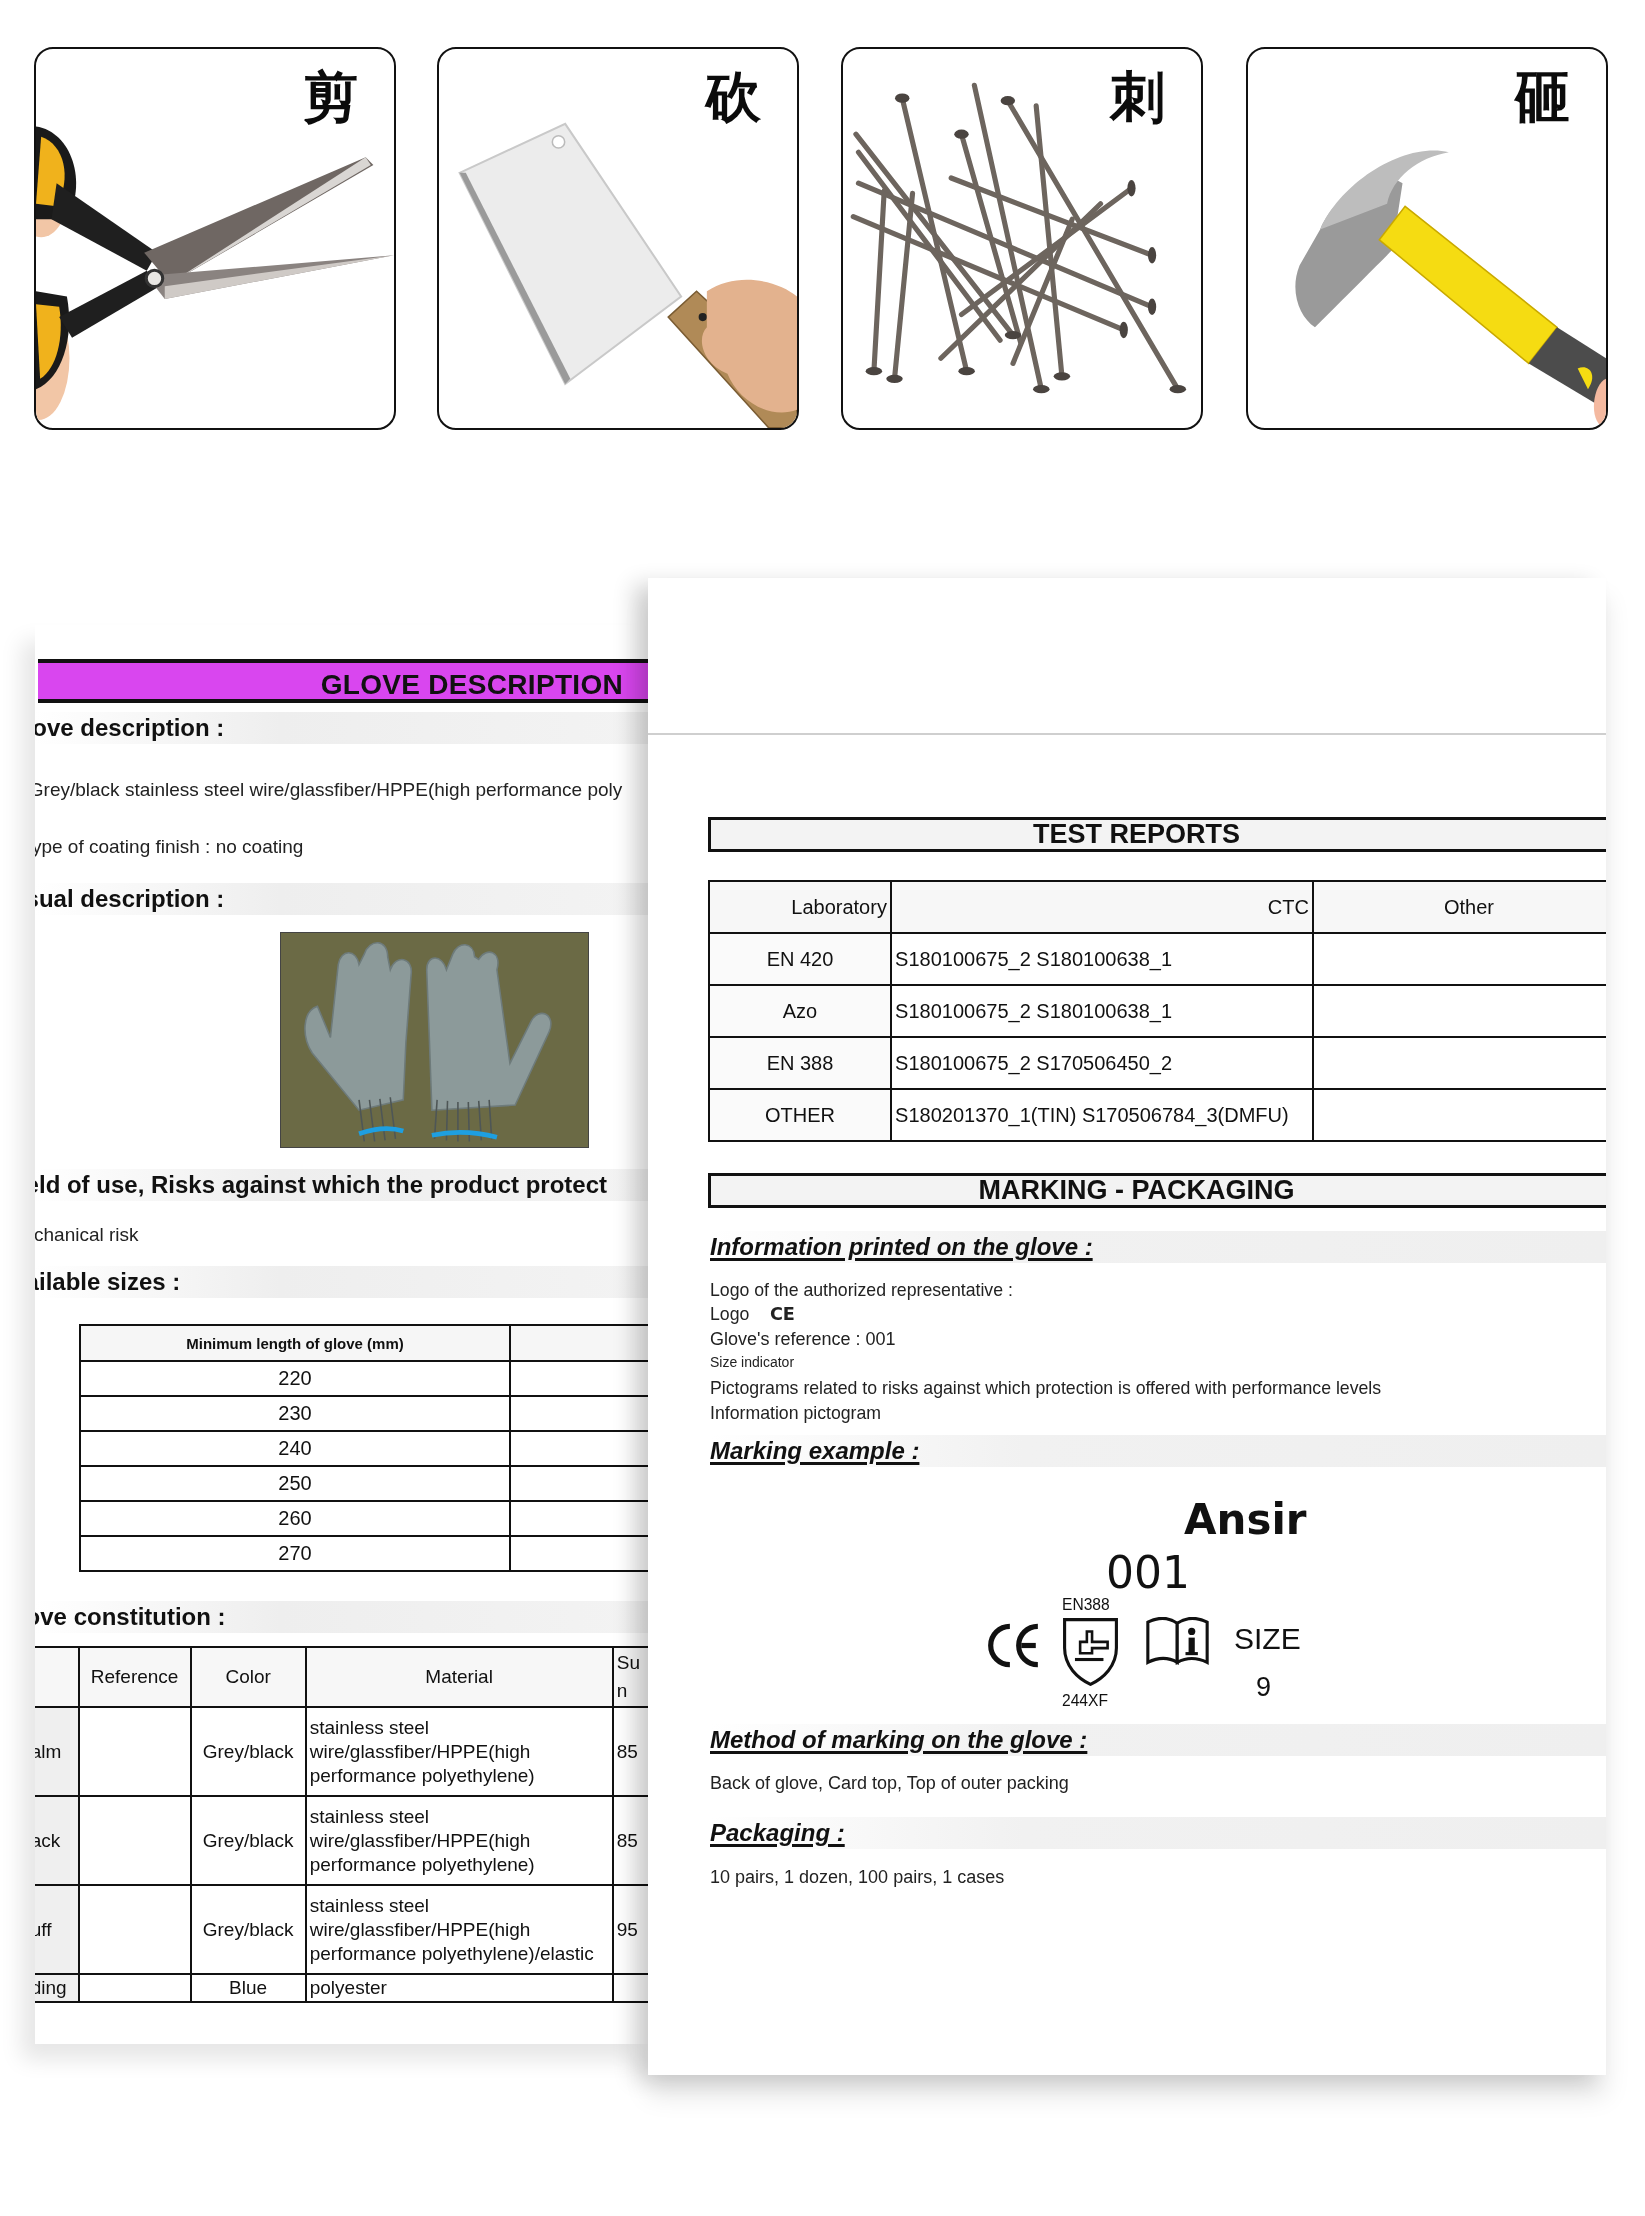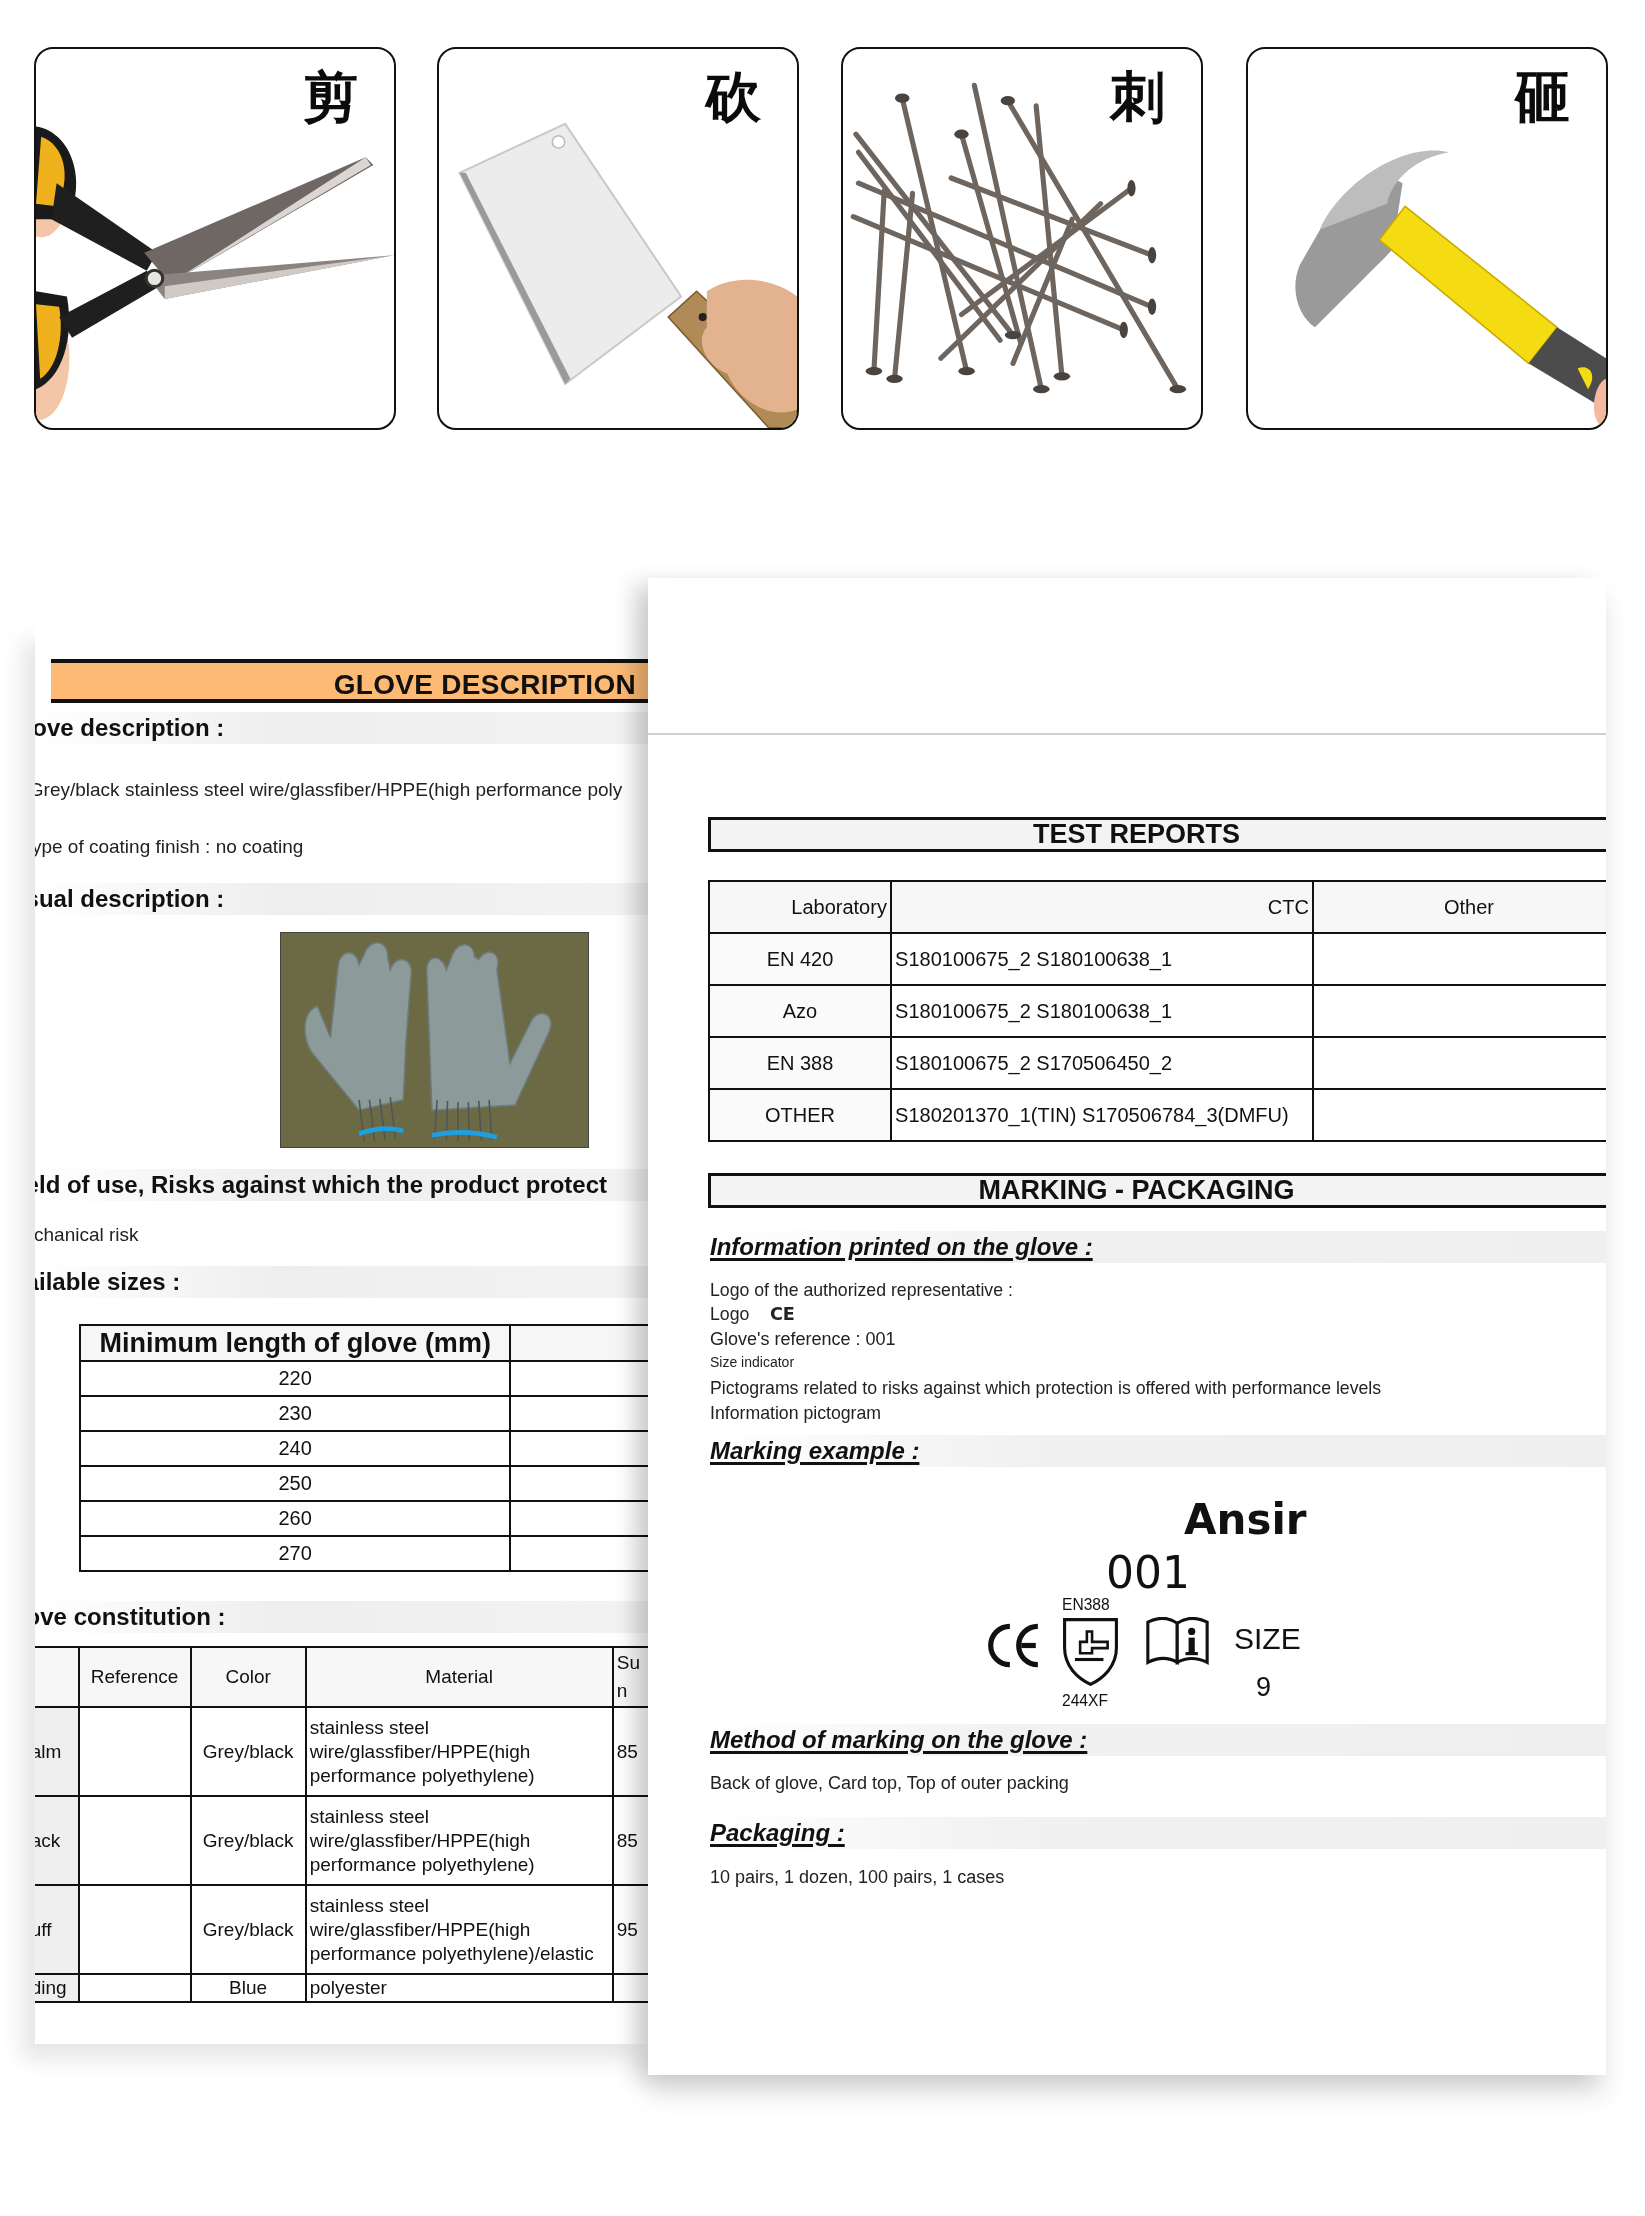--- a/index.html
+++ b/index.html
@@ -33,22 +33,22 @@
     box-shadow: -13px 15.6px 21px rgba(0,0,0,0.10);
   }
   #doc-right {
     left: 648px; top: 578px; width: 958px; height: 1497px;
     box-shadow: -14.6px 5.2px 21px rgba(0,0,0,0.16), 0 21px 23.4px rgba(0,0,0,0.10);
     z-index: 2;
   }
 
   
   .banner-left {
-    position: absolute; left: 16px; top: 34px; width: 614px; height: 36px;
-    border-top: 4.2px solid #111; border-bottom: 4.2px solid #111; background: #fdba74;
+    position: absolute; left: 3px; top: 34px; width: 614px; height: 36px;
+    border-top: 4.2px solid #111; border-bottom: 4.2px solid #111; background: #d946ef;
   }
   .banner-left span {
     position: absolute; right: 29px; top: 6.2px; font-weight: bold; font-size: 28px; letter-spacing: 0.3px;
   }
   .sec-head {
     position: absolute; left: 0; font-weight: bold; font-size: 24px;
     text-decoration: underline; text-decoration-thickness: 2.6px; text-underline-offset: 3.1px;
     background: linear-gradient(to right, #fff 0%, #eeeeee 40%, #f3f3f3 100%);
     white-space: nowrap; width: 100%; padding: 2.1px 0; overflow: hidden;
   }
@@ -62,21 +62,21 @@
   }
   .glove-photo svg { width: 100%; height: 100%; }
 
   table.sizes {
     position: absolute; left: 44px; top: 699px; border-collapse: collapse;
     width: 625px; font-size: 20px;
   }
   table.sizes th, table.sizes td {
     border: 2.1px solid #111; height: 33px; text-align: center; padding: 0;
   }
-  table.sizes th { font-weight: bold; font-size: 27px; background: #f6f6f6; height: 34px; }
+  table.sizes th { font-weight: bold; font-size: 15px; background: #f6f6f6; height: 34px; }
   table.sizes .c1 { width: 432px; }
   table.sizes .c2 { width: 193px; }
 
   table.constitution {
     position: absolute; left: -9.4px; top: 1021px; border-collapse: collapse;
     font-size: 19px; table-layout: fixed; width: 651px;
   }
   table.constitution th, table.constitution td {
     border: 2.1px solid #111; padding: 1px 3.1px; vertical-align: middle;
   }

